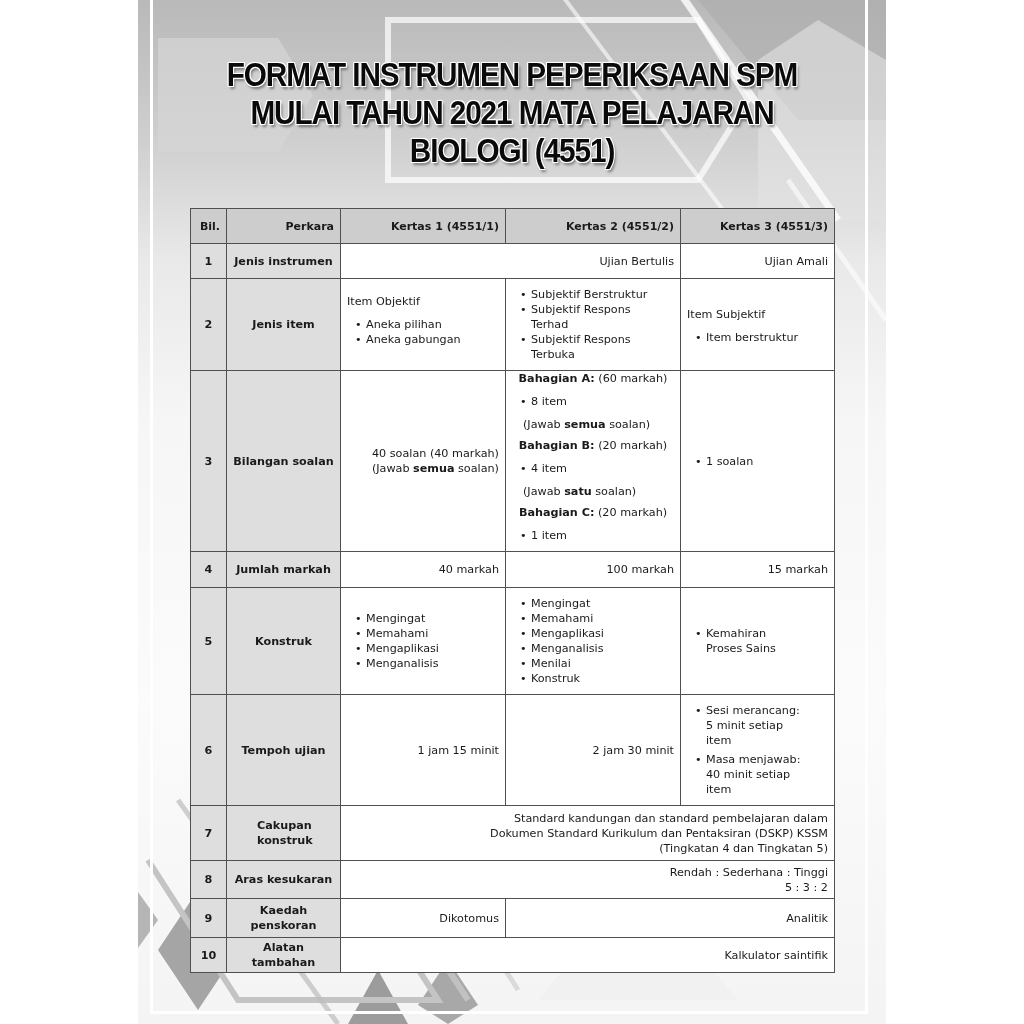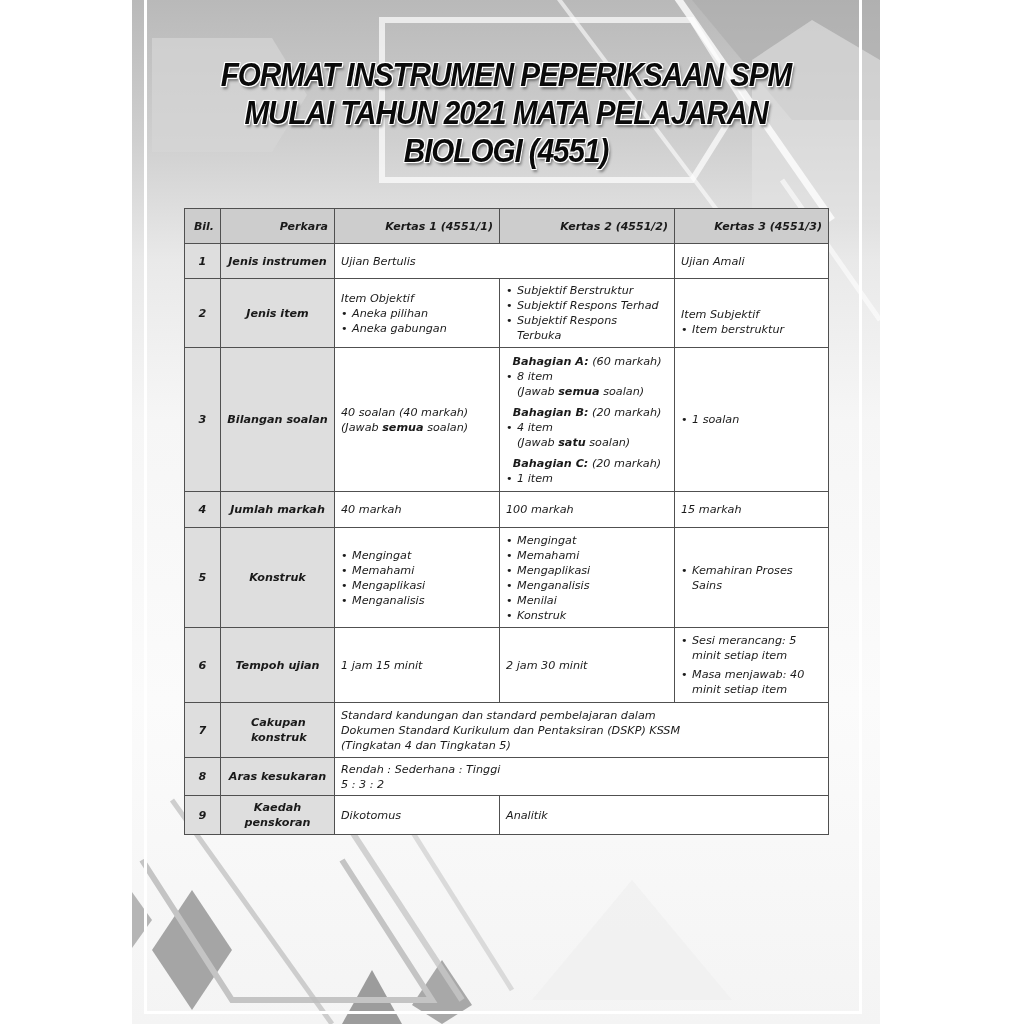--- a/index.html
+++ b/index.html
@@ -2,24 +2,23 @@
 <html><head>
 <meta charset="utf-8">
 <style>
   html, body { margin: 0; padding: 0; }
   body {
     width: 1024px; height: 1024px; position: relative; overflow: hidden;
     background: #ffffff;
     font-family: "Liberation Sans", "DejaVu Sans", sans-serif;
   }
   .page {
-    position: absolute; left: 132px; top: 0; width: 748px; height: 1024px;
+    position: absolute; left: 138px; top: 0; width: 748px; height: 1024px;
     overflow: hidden;
     background: linear-gradient(180deg, #b9b9b9 0px, #cfcfcf 140px, #e9e9e9 260px, #f6f6f6 420px, #fbfbfb 700px, #f4f4f4 1024px);
-    font-style: italic;
   }
   .deco { position: absolute; left: 0; top: 0; width: 748px; height: 1024px; }
   .frame {
     position: absolute; left: 12px; top: -4px; width: 718px; height: 1018px;
     border: 3px solid #ffffff; box-sizing: border-box;
   }
   .title {
     position: absolute; left: 0; top: 56px; width: 748px;
     text-align: center;
     font-family: "Liberation Sans", sans-serif;
@@ -47,22 +46,22 @@
     background: #ffffff;
   }
   table.fmt th {
     background: #cdcdcd; font-weight: bold; text-align: right; height: 34px;
     font-size: 11px;
   }
   table.fmt td.bil, table.fmt td.perkara {
     background: #dedede; font-weight: bold; text-align: center;
   }
   table.fmt td.bil { padding: 0; }
-  .c { text-align: left; }
-  ul.b { list-style: none; margin: 0; padding: 0; }
+  .c { text-align: right; }
+  ul.b { list-style: none; margin: 8px; padding: 0; }
   ul.b li { position: relative; padding-left: 11px; }
   ul.b li::before { content: "•"; position: absolute; left: 0; top: 0; }
   .sec-title { font-weight: bold; text-align: center; }
   .sec-title .n { font-weight: normal; }
   .ind { padding-left: 11px; }
   .gap { height: 6px; }
   b { font-weight: bold; }
 </style>
 </head>
 <body>
@@ -247,15 +246,20 @@
         </td>
       </tr>
 
       <tr style="height:39px">
         <td class="bil">9</td>
         <td class="perkara" style="padding:0 22px">Kaedah penskoran</td>
         <td class="c">Dikotomus</td>
         <td colspan="2" class="c">Analitik</td>
       </tr>
 
+      <tr style="height:35px">
+        <td class="bil">10</td>
+        <td class="perkara">Alatan tambahan</td>
+        <td colspan="3" class="c">Kalkulator saintifik</td>
+      </tr>
     </tbody>
   </table>
 </div>
 
 </body></html>

